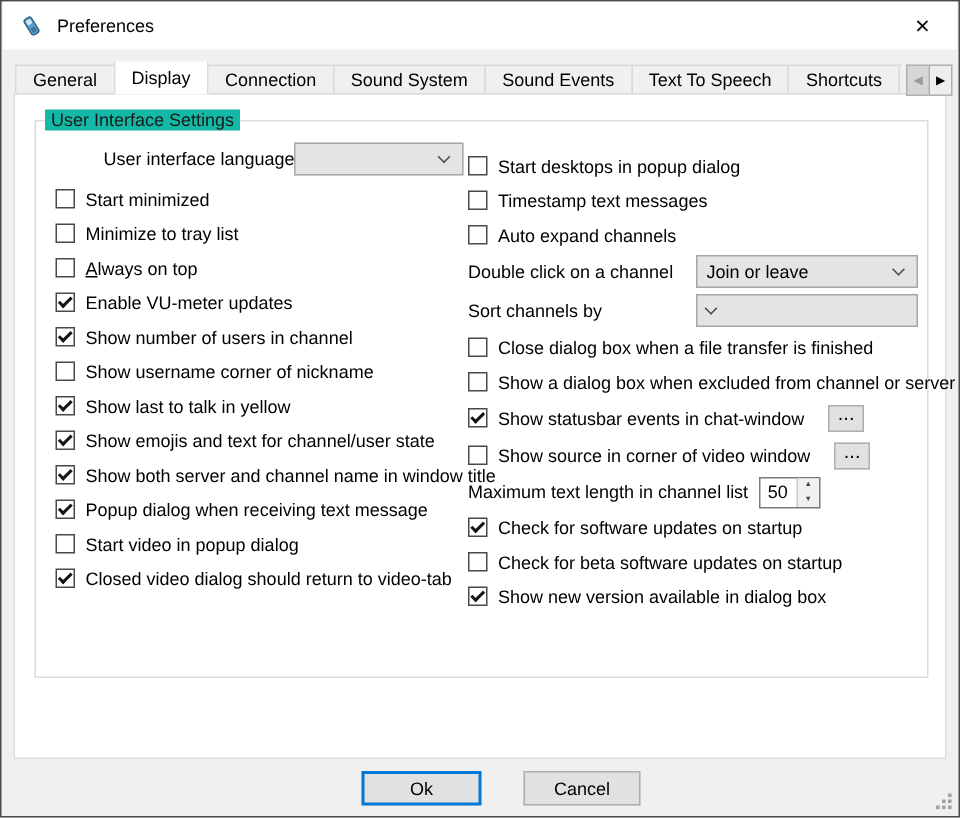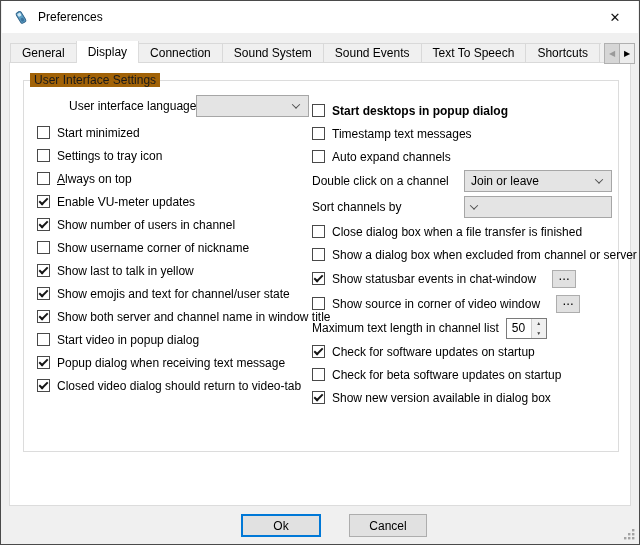--- a/index.html
+++ b/index.html
@@ -32,30 +32,30 @@
                      justify-content: center; font-size: 8px; }
   .tabscroll .sbtn.prev { color: #9a9a9a; }
   .tabscroll .sbtn.next { margin-left: -1px; background: #ededed; color: #000; }
 
   
   .page { position: absolute; left: 8px; top: 61px; width: 622px; height: 444px;
           background: #fff; border: 1px solid #dcdcdc; z-index: 2; }
 
   .groupbox { position: absolute; left: 13px; top: 17px; width: 596px; height: 372px;
               border: 1px solid #dcdcdc; }
-  .group-label { position: absolute; top: -8px; left: 6px; background: #a16207;
+  .group-label { position: absolute; top: -8px; left: 6px; background: #14b8a6;
                  padding: 0 4px; color: #1a1a1a; }
 
   .col-l { position: absolute; left: 13px; top: 10px; width: 272px; }
   .col-r { position: absolute; left: 288px; top: 10px; width: 300px; }
 
   .lang-row { display: flex; align-items: center; height: 30px; margin-left: 32px; }
   .crow { display: flex; align-items: center; gap: 7px; height: 23px; }
   .crow.tall { height: 25px; }
-  .crow.pad-top { margin-top: 8px; font-weight: bold; }
+  .crow.pad-top { margin-top: 8px; }
   .clabel { white-space: nowrap; }
   .mn::first-letter { text-decoration: underline; }
 
   .box { flex: none; width: 13px; height: 13px; border: 1px solid #494949;
          background: #fff; position: relative; }
   .box.checked::after { content: ''; position: absolute; left: 1px; top: 2px;
          width: 7px; height: 3px; border-left: 2px solid #151515;
          border-bottom: 2px solid #151515; transform: rotate(-45deg); }
 
   .combo { display: flex; align-items: center; height: 22px; padding: 0 9px 0 6px;
@@ -135,21 +135,21 @@
             <span class="chev"></span>
           </div>
         </div>
 
         <div class="crow">
           <span class="box"></span>
           <span class="clabel">Start minimized</span>
         </div>
         <div class="crow">
           <span class="box"></span>
-          <span class="clabel">Settings to tray icon</span>
+          <span class="clabel">Minimize to tray list</span>
         </div>
         <div class="crow">
           <span class="box"></span>
           <span class="clabel mn">Always on top</span>
         </div>
         <div class="crow">
           <span class="box checked"></span>
           <span class="clabel">Enable VU-meter updates</span>
         </div>
         <div class="crow">
@@ -166,26 +166,26 @@
         </div>
         <div class="crow">
           <span class="box checked"></span>
           <span class="clabel">Show emojis and text for channel/user state</span>
         </div>
         <div class="crow">
           <span class="box checked"></span>
           <span class="clabel">Show both server and channel name in window title</span>
         </div>
         <div class="crow">
+          <span class="box checked"></span>
+          <span class="clabel">Popup dialog when receiving text message</span>
+        </div>
+        <div class="crow">
           <span class="box"></span>
           <span class="clabel">Start video in popup dialog</span>
-        </div>
-        <div class="crow">
-          <span class="box checked"></span>
-          <span class="clabel">Popup dialog when receiving text message</span>
         </div>
         <div class="crow">
           <span class="box checked"></span>
           <span class="clabel">Closed video dialog should return to video-tab</span>
         </div>
       </div>
 
       <div class="col-r">
         <div class="crow pad-top">
           <span class="box"></span>

